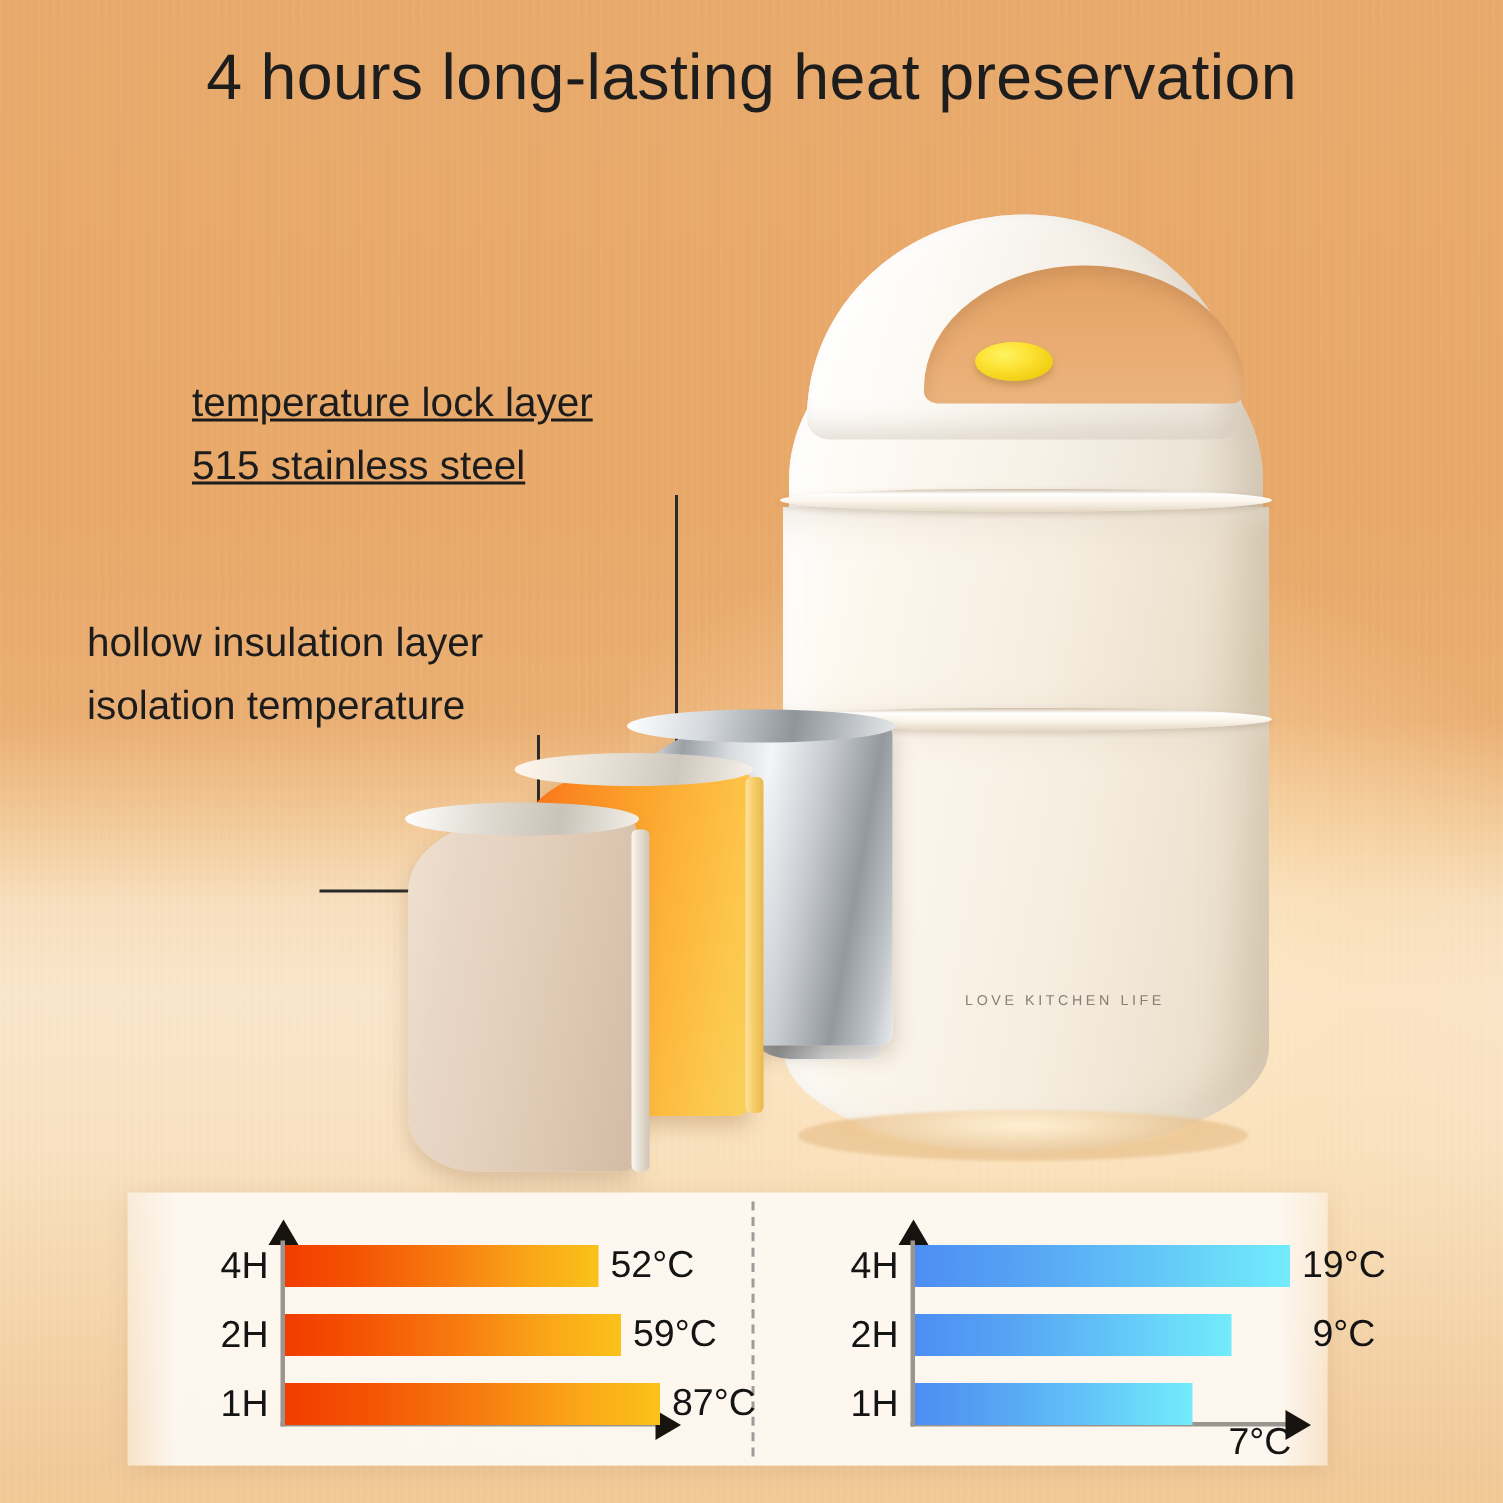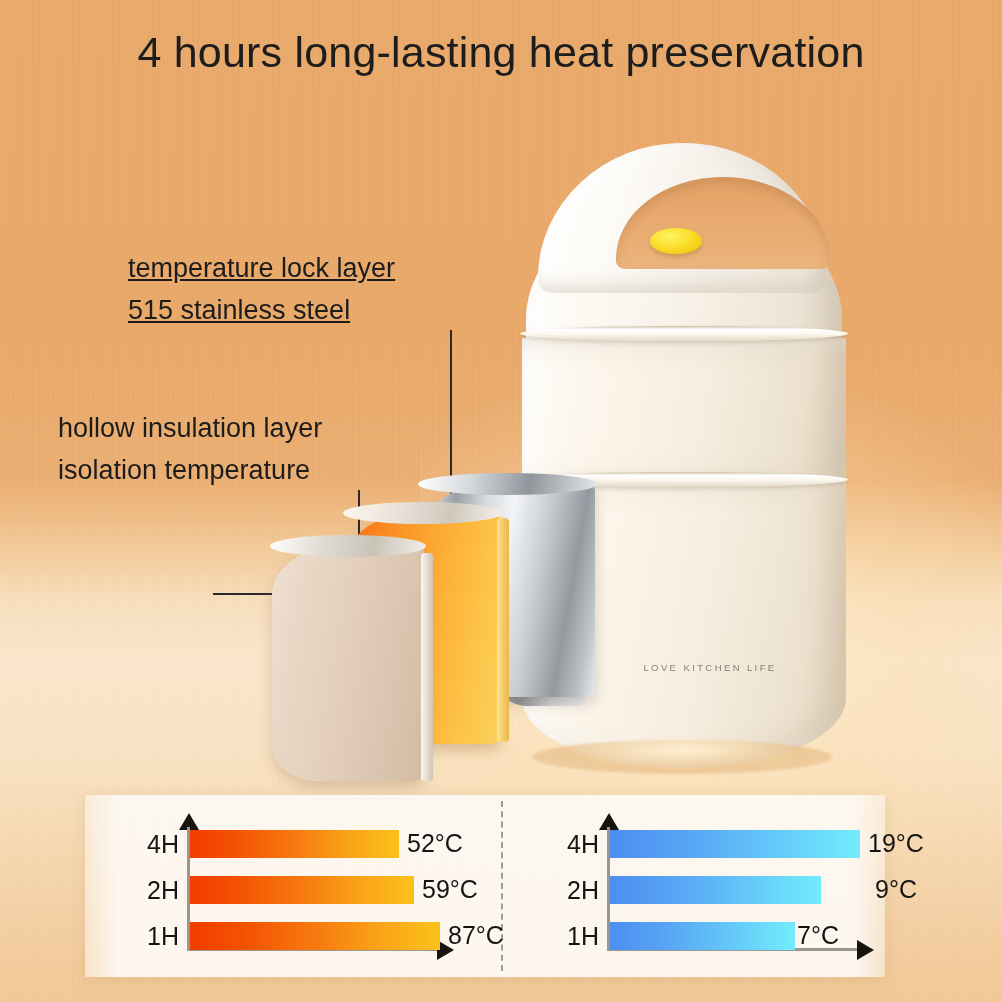--- a/index.html
+++ b/index.html
@@ -324,19 +324,19 @@
             <div class="bar-value" style="left: 345px;">19°C</div>
           </div>
           <div class="row" style="top: 62px;">
             <div class="row-label">2H</div>
             <div class="bar cold" style="width: 211px;"></div>
             <div class="bar-value" style="left: 306px; margin-left: 46px;">9°C</div>
           </div>
           <div class="row" style="top: 108px;">
             <div class="row-label">1H</div>
             <div class="bar cold" style="width: 185px;"></div>
-            <div class="bar-value" style="left: 274px;">7°C</div>
+            <div class="bar-value" style="left: 296px; margin-top: 26px;">7°C</div>
           </div>
         </div>
     </div>
   </div>
 
 </div>
 
 </body></html>

